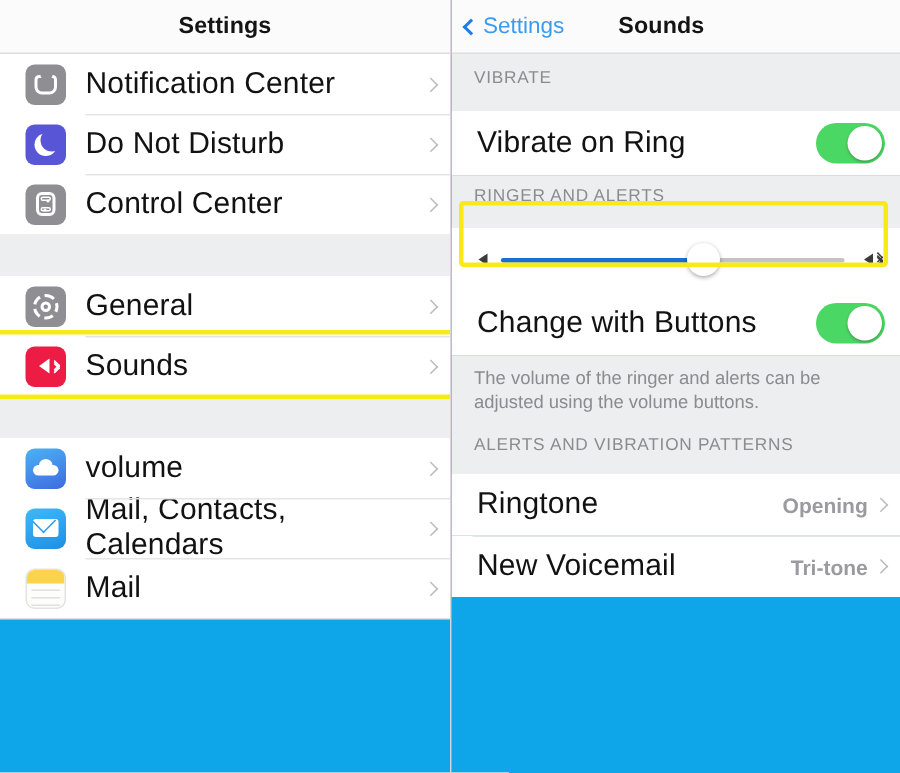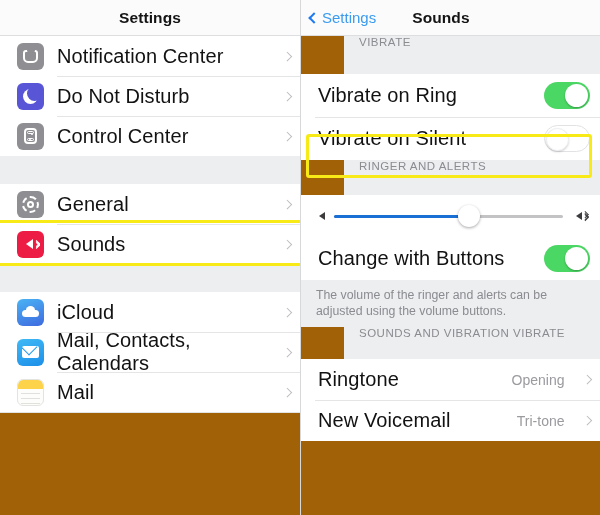--- a/index.html
+++ b/index.html
@@ -6,21 +6,21 @@
   html, body {
     width: 600px; height: 515px;
     overflow: hidden;
     font-family: "Liberation Sans", sans-serif;
     background: #ffffff;
     -webkit-font-smoothing: antialiased;
   }
   #root { position: relative; width: 600px; height: 515px; display: flex; }
 
   
-  .panel { position: relative; height: 515px; background: #a16207; overflow: hidden; }
+  .panel { position: relative; height: 515px; background: #0ea5e9; overflow: hidden; }
   #left-panel  { width: 301px; border-right: 1px solid #d6d8da; }
   #right-panel { width: 299px; }
 
   
   .navbar {
     height: 36px; background: #fbfbfb;
     border-bottom: 1px solid #dcdee0;
     display: flex; align-items: center;
     position: relative;
   }
@@ -44,21 +44,21 @@
     display: flex; align-items: center;
     padding: 0 10px 0 17px;
     position: relative; cursor: pointer;
   }
   .row + .row::before {
     content: ""; position: absolute; left: 57px; right: 0; top: 0;
     height: 1px; background: #e4e5e7;
   }
   .row.noicon + .row.noicon::before { left: 14px; }
   .row-label { font-size: 20px; color: #121212; flex: 1; letter-spacing: .1px; }
-  .row-value { font-size: 14px; color: #9a9a9f; margin-right: 19px; }
+  .row-value { font-size: 14px; color: #9a9a9f; margin-right: 5px; font-weight: bold; }
   .chev {
     width: 6.5px; height: 6.5px;
     border-top: 1.7px solid #bcbcc0; border-right: 1.7px solid #bcbcc0;
     transform: rotate(45deg); flex: none;
   }
 
   
   .appicon {
     width: 27px; height: 27px; border-radius: 6px;
     margin-right: 13px; flex: none;
@@ -112,23 +112,22 @@
   .g-env::after { content:""; position:absolute; top:-5px; left:1px; width:11px; height:11px; border-right:1.6px solid #2a9ceb; border-bottom:1.6px solid #2a9ceb; transform:rotate(45deg); }
   
   .g-notes { position:absolute; inset:0; }
   .g-notes .top { position:absolute; top:0; left:0; right:0; height:9px; background:#fcd34a; border-radius:5px 5px 0 0; }
   .g-notes .line { position:absolute; left:3px; right:3px; height:1px; background:#e0e0dc; }
 
   
   .sec-head {
     background: #eceef0; color: #8b8b90;
     font-size: 11.5px; letter-spacing: .5px;
-    display: flex; align-items: flex-start;
+    display: flex; align-items: center;
     padding: 0 0 7px 15px;
-    margin-left: 43px;
   }
   .sec-foot {
     background: #eceef0; color: #8b8b90;
     font-size: 12.3px; line-height: 16px;
     padding: 7px 40px 8px 15px;
   }
 
   
   .toggle { width: 46px; height: 27px; border-radius: 14px; position: relative; flex: none; cursor: pointer; }
   .toggle.on  { background: #4bd763; }
@@ -223,21 +222,21 @@
       </div>
     </div>
 
     <div class="gap" style="height:28px"></div>
 
     <div>
       <div class="row">
         <span class="appicon ic-cloud">
             <span class="g-cloud"></span>
           </span>
-        <span class="row-label">iCloud</span>
+        <span class="row-label">volume</span>
         <span class="chev"></span>
       </div>
       <div class="row">
         <span class="appicon ic-mail">
             <span class="g-env"></span>
           </span>
         <span class="row-label">Mail, Contacts, Calendars</span>
         <span class="chev"></span>
       </div>
       <div class="row">
@@ -267,26 +266,20 @@
       </div>
       <div class="nav-title">Sounds</div>
     </div>
 
     <div class="sec-head" style="height:38px">
       <span>VIBRATE</span>
     </div>
     <div class="row noicon" style="height:43px">
       <span class="row-label">Vibrate on Ring</span>
       <span class="toggle on">
-          <span class="knob"></span>
-        </span>
-    </div>
-    <div class="row noicon" style="height:43px">
-      <span class="row-label">Vibrate on Silent</span>
-      <span class="toggle off">
           <span class="knob"></span>
         </span>
     </div>
 
     <div class="sec-head" style="height:35px">
       <span>RINGER AND ALERTS</span>
     </div>
     <div class="slider-row">
       <span class="spk-sm">
           <span class="cone"></span>
@@ -306,21 +299,21 @@
     </div>
     <div class="row noicon" style="height:43px">
       <span class="row-label">Change with Buttons</span>
       <span class="toggle on">
           <span class="knob"></span>
         </span>
     </div>
     <div class="sec-foot">The volume of the ringer and alerts can be adjusted using the volume buttons.</div>
 
     <div class="sec-head" style="height:32px">
-      <span>SOUNDS AND VIBRATION VIBRATE</span>
+      <span>ALERTS AND VIBRATION PATTERNS</span>
     </div>
     <div class="row noicon" style="height:41px">
       <span class="row-label">Ringtone</span>
       <span class="row-value">Opening</span>
       <span class="chev"></span>
     </div>
     <div class="row noicon" style="height:41px">
       <span class="row-label">New Voicemail</span>
       <span class="row-value">Tri-tone</span>
       <span class="chev"></span>

